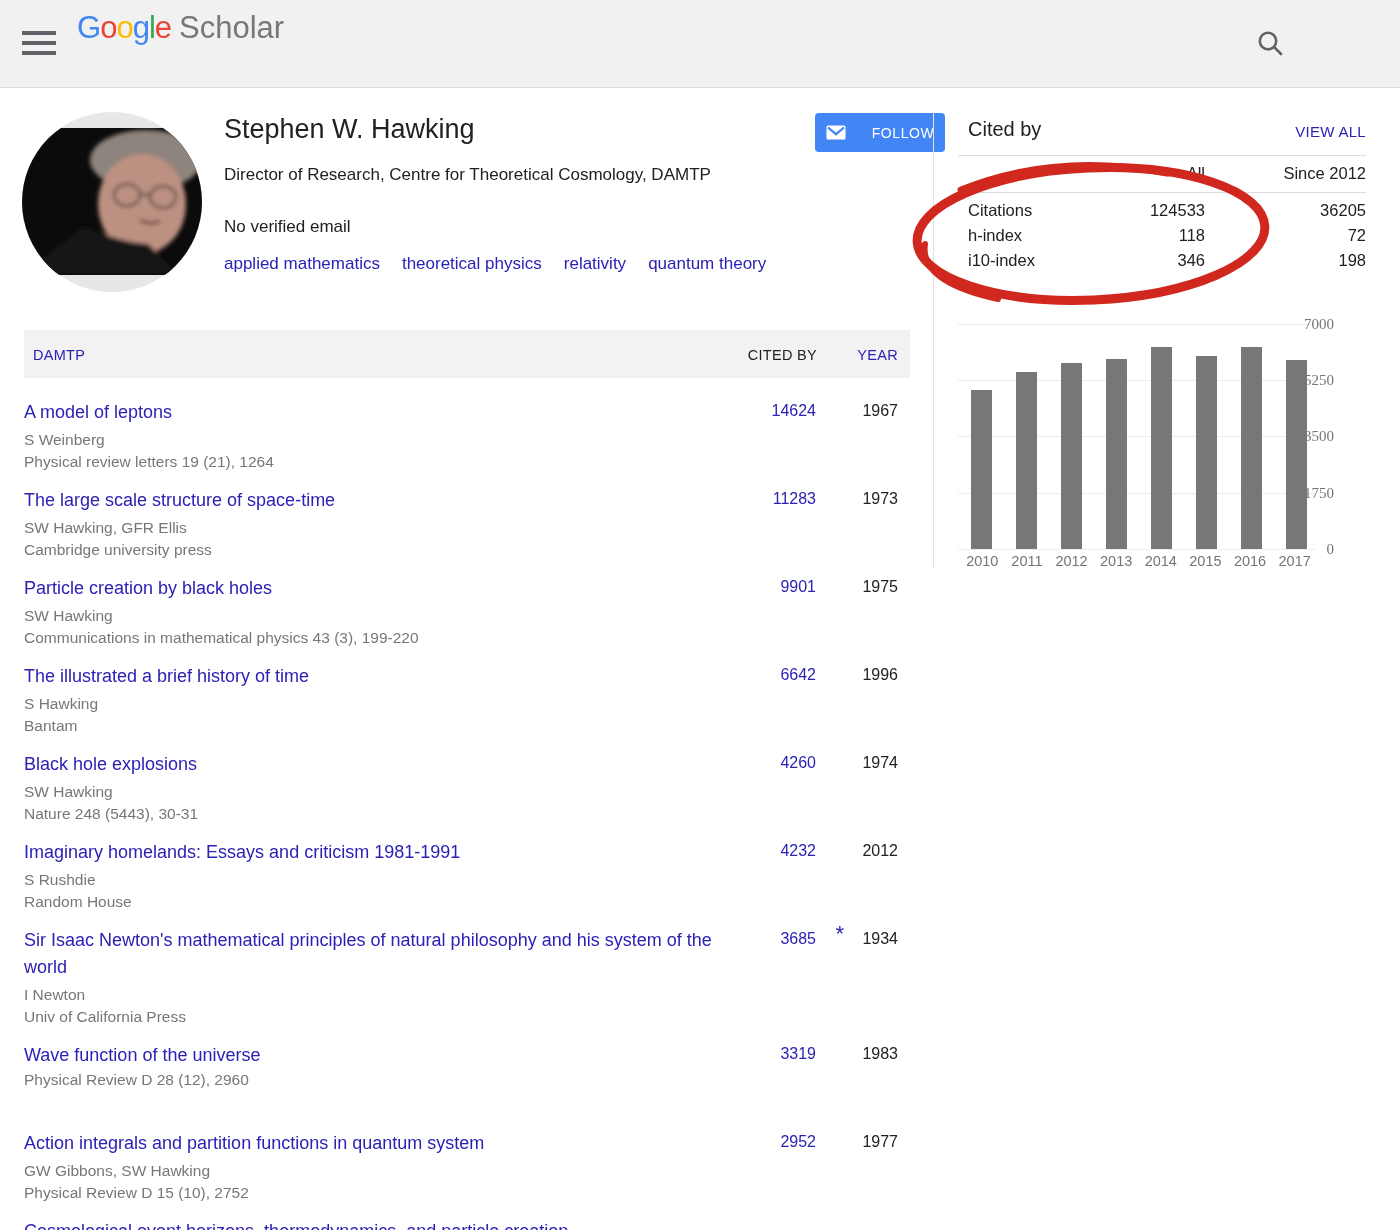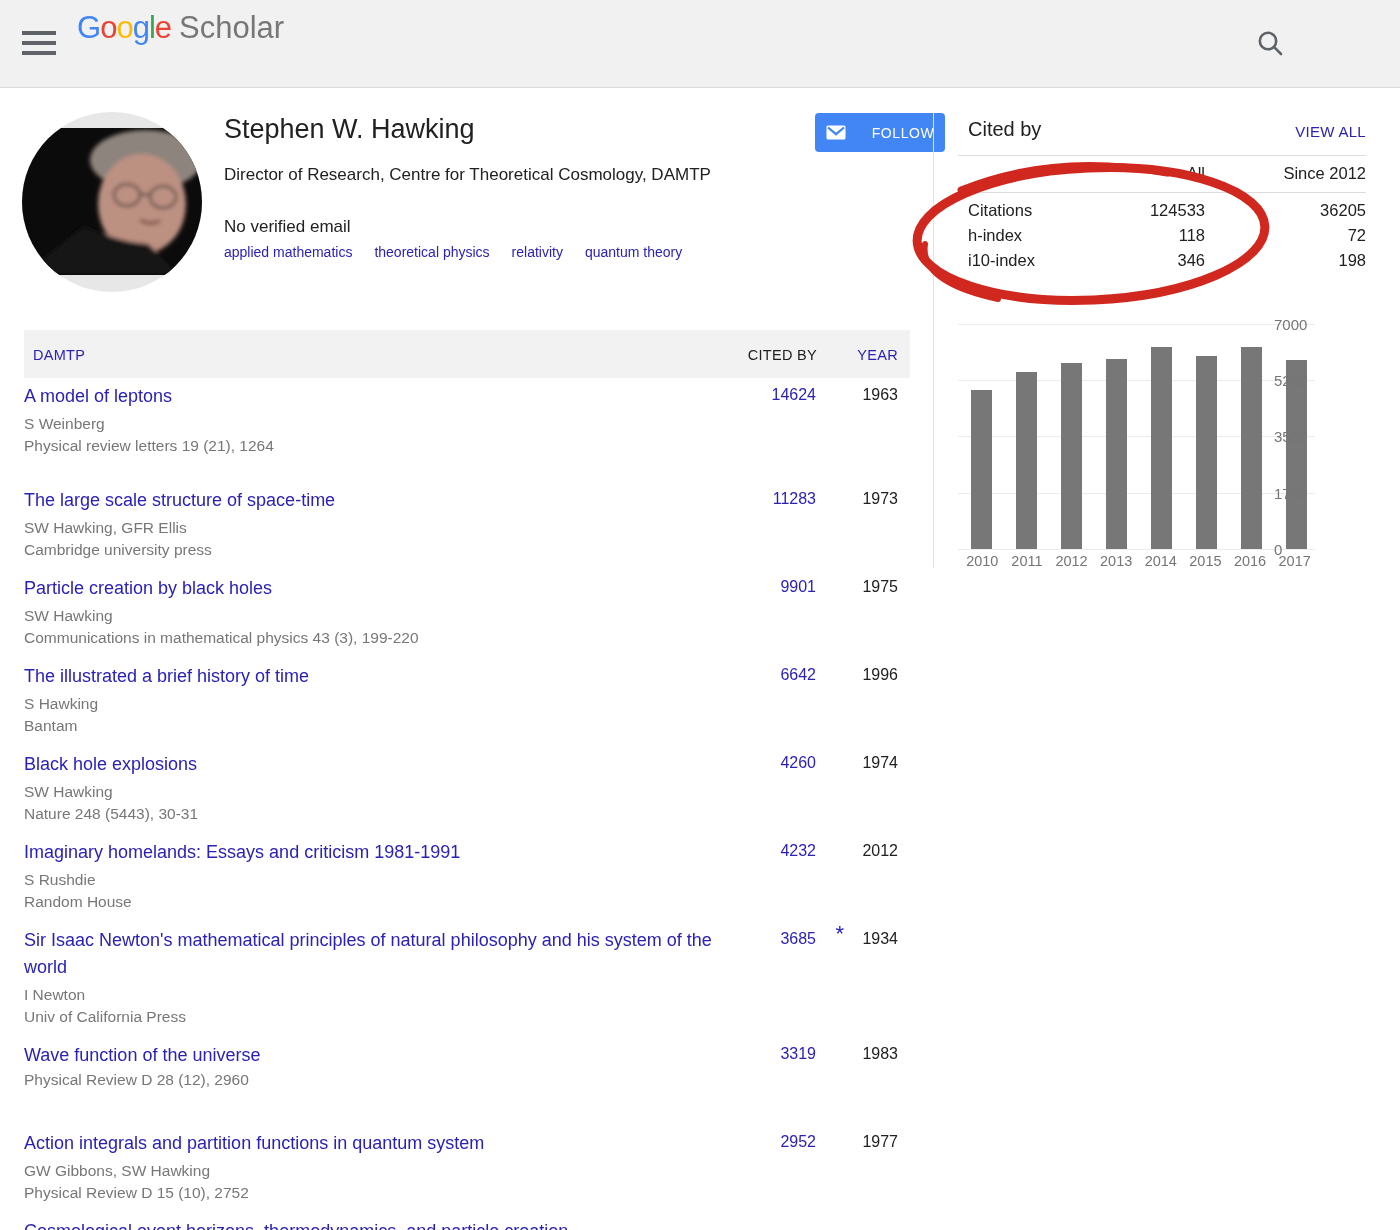--- a/index.html
+++ b/index.html
@@ -24,21 +24,21 @@
   .logo .lg{letter-spacing:-1px;}
   .lb{color:#4285F4}.lr{color:#EA4335}.ly{color:#FBBC05}.lgr{color:#34A853}
   .logo .sch{color:#777;margin-left:8px;}
   .searchbtn{position:absolute;left:1254px;top:28px;width:32px;height:32px;cursor:pointer;}
   
   .avatar{position:absolute;left:22px;top:112px;width:180px;height:180px;border-radius:50%;overflow:hidden;background:#e7e7e7;}
   .avatar .photo{position:absolute;left:0;top:16px;width:180px;height:147px;}
   .p-name{position:absolute;left:224px;top:114px;font-size:27px;color:var(--dark);}
   .p-aff{position:absolute;left:224px;top:162px;width:560px;font-size:17px;line-height:25px;color:var(--dark);}
   .p-email{position:absolute;left:224px;top:217px;font-size:17px;color:var(--dark);}
-  .p-ints{position:absolute;left:224px;top:240px;width:560px;font-size:14px;line-height:25px;}
+  .p-ints{position:absolute;left:224px;top:251px;width:560px;font-size:17px;line-height:25px;}
   .p-ints a{color:var(--link);text-decoration:none;margin-right:22px;cursor:pointer;white-space:nowrap;}
   .followbtn{position:absolute;left:815px;top:113px;width:130px;height:39px;background:var(--follow);border:none;border-radius:4px;
     color:#fff;font-size:14px;letter-spacing:.6px;display:flex;align-items:center;justify-content:center;gap:26px;cursor:pointer;
     font-family:"Liberation Sans", sans-serif;}
   
   .vline{position:absolute;left:933px;top:113px;width:1px;height:455px;background:#e2e2e2;}
   .cb-title{position:absolute;left:968px;top:118px;font-size:20px;color:var(--dark);}
   .cb-viewall{position:absolute;right:34px;top:123px;font-size:15px;letter-spacing:.3px;color:var(--link);text-decoration:none;cursor:pointer;}
   .cb-rule{position:absolute;left:958px;width:408px;height:1px;background:#dcdcdc;}
   .cb-colhead{position:absolute;top:164px;font-size:16.5px;color:var(--dark);}
@@ -46,30 +46,30 @@
   .cb-val{position:absolute;font-size:16.5px;color:var(--dark);text-align:right;}
   .col-all{right:195px;} .col-since{right:34px;}
   .annotation{position:absolute;left:903px;top:146px;width:376px;height:166px;pointer-events:none;}
   
   .chart{position:absolute;left:958px;top:324px;width:408px;height:225px;}
   .gridline{position:absolute;left:0;width:357px;height:1px;background:#ececec;}
   .bars{position:absolute;left:13px;top:0;width:336px;height:225px;display:flex;justify-content:space-between;align-items:flex-end;}
   .bar{width:21px;background:var(--gray);}
   .xlabels{position:absolute;left:2px;top:229px;width:357px;display:flex;}
   .xlabels span{flex:1;text-align:center;font-size:14.5px;color:var(--chartgray);}
-  .ylab{position:absolute;right:32px;width:60px;font-size:15px;color:var(--chartgray);}
+  .ylab{position:absolute;right:32px;width:60px;text-align:right;font-size:15px;color:var(--chartgray);font-family:Liberation Serif, serif;}
   
   .pub-head{position:absolute;left:24px;top:330px;width:886px;height:48px;background:#f2f2f2;}
   .ph{position:absolute;top:17px;font-size:14.5px;letter-spacing:.3px;cursor:pointer;}
   .ph-title{left:9px;color:var(--link);}
   .ph-cited{right:93px;color:var(--dark);}
   .ph-year{right:12px;color:var(--link);}
   .pubs{position:absolute;left:24px;top:378px;width:886px;height:852px;}
   .pub{position:absolute;left:0;width:886px;}
-  .pub:nth-child(1){top:8px}.pub:nth-child(2){top:112px}.pub:nth-child(3){top:200px}
+  .pub:nth-child(1){top:24px}.pub:nth-child(2){top:112px}.pub:nth-child(3){top:200px}
   .pub:nth-child(4){top:288px}.pub:nth-child(5){top:376px}.pub:nth-child(6){top:464px}
   .pub:nth-child(7){top:552px}.pub:nth-child(8){top:667px}.pub:nth-child(9){top:755px}
   .pub:nth-child(10){top:843px}
   .pub .t{display:block;width:720px;font-size:18px;line-height:27px;color:var(--link);text-decoration:none;cursor:pointer;margin-top:-3px;}
   .pub .a{margin-top:3px;font-size:15.5px;line-height:22px;color:var(--gray);}
   .pub .v{font-size:15.5px;line-height:22px;color:var(--gray);}
   .pub .num{position:absolute;right:94px;top:0;font-size:16px;color:var(--link);text-decoration:none;cursor:pointer;}
   .pub .star{position:absolute;right:66px;top:-9px;font-size:22px;color:var(--link);}
   .pub .yr{position:absolute;right:12px;top:0;font-size:16px;color:var(--dark);}
 </style>
@@ -194,21 +194,21 @@
   <span class="ph ph-cited">CITED BY</span>
   <span class="ph ph-year">YEAR</span>
 </div>
 
 <div class="pubs">
   <div class="pub">
     <a class="t">A model of leptons</a>
     <div class="a">S Weinberg</div>
     <div class="v">Physical review letters 19 (21), 1264</div>
     <a class="num">14624</a>
-    <span class="yr">1963</span>
+    <span class="yr">1967</span>
   </div>
   <div class="pub">
     <a class="t">The large scale structure of space-time</a>
     <div class="a">SW Hawking, GFR Ellis</div>
     <div class="v">Cambridge university press</div>
     <a class="num">11283</a>
     <span class="yr">1973</span>
   </div>
   <div class="pub">
     <a class="t">Particle creation by black holes</a>

